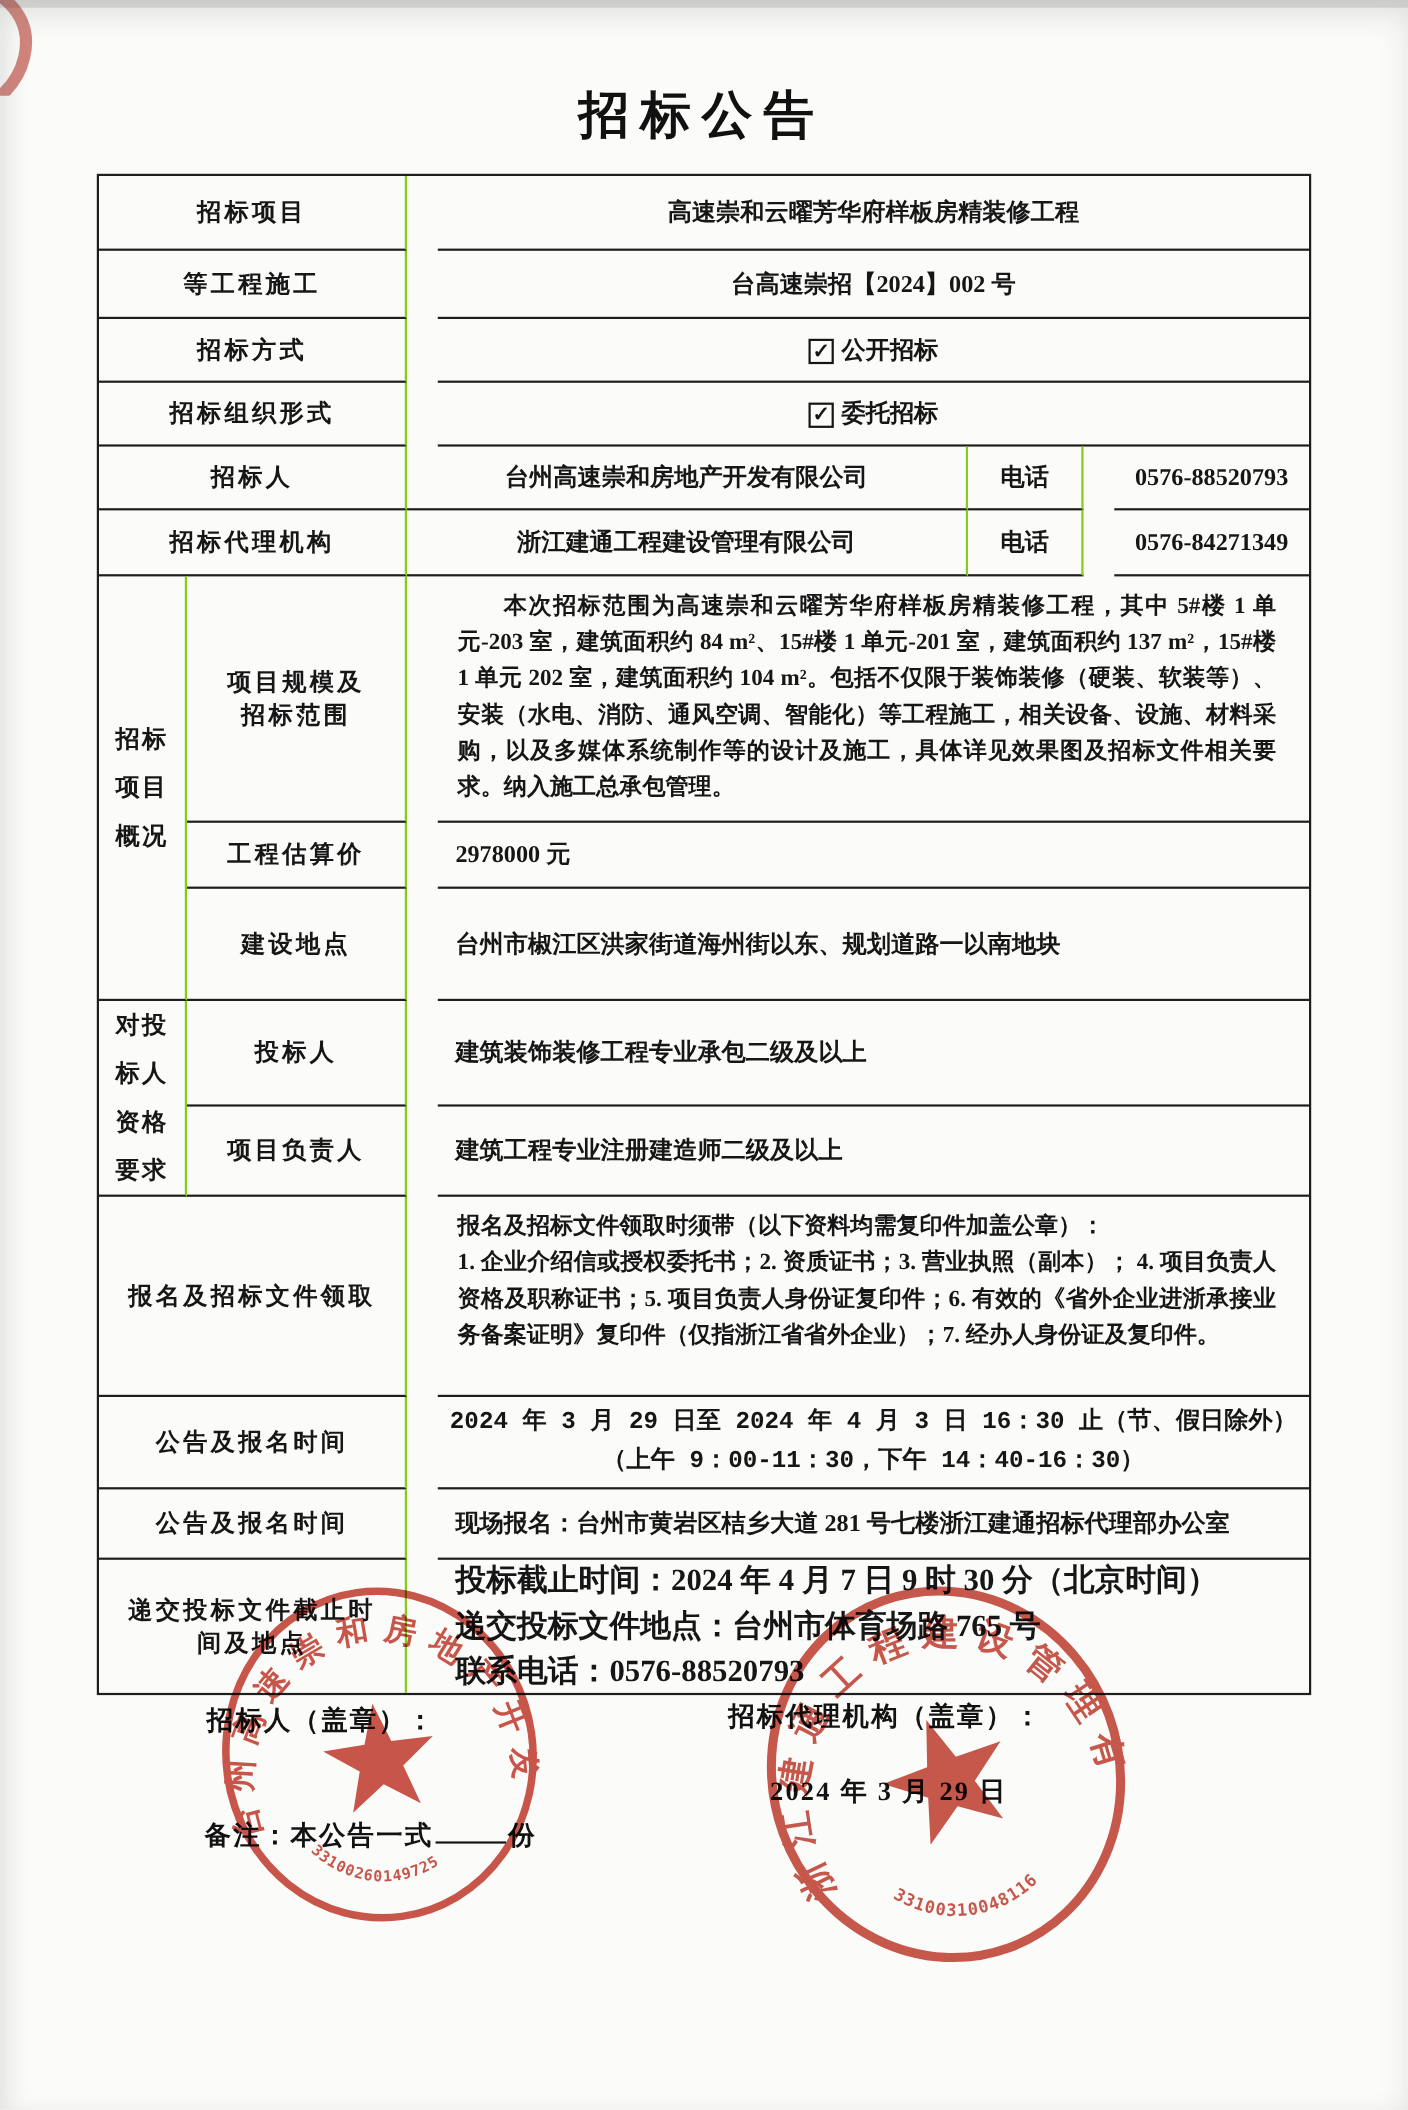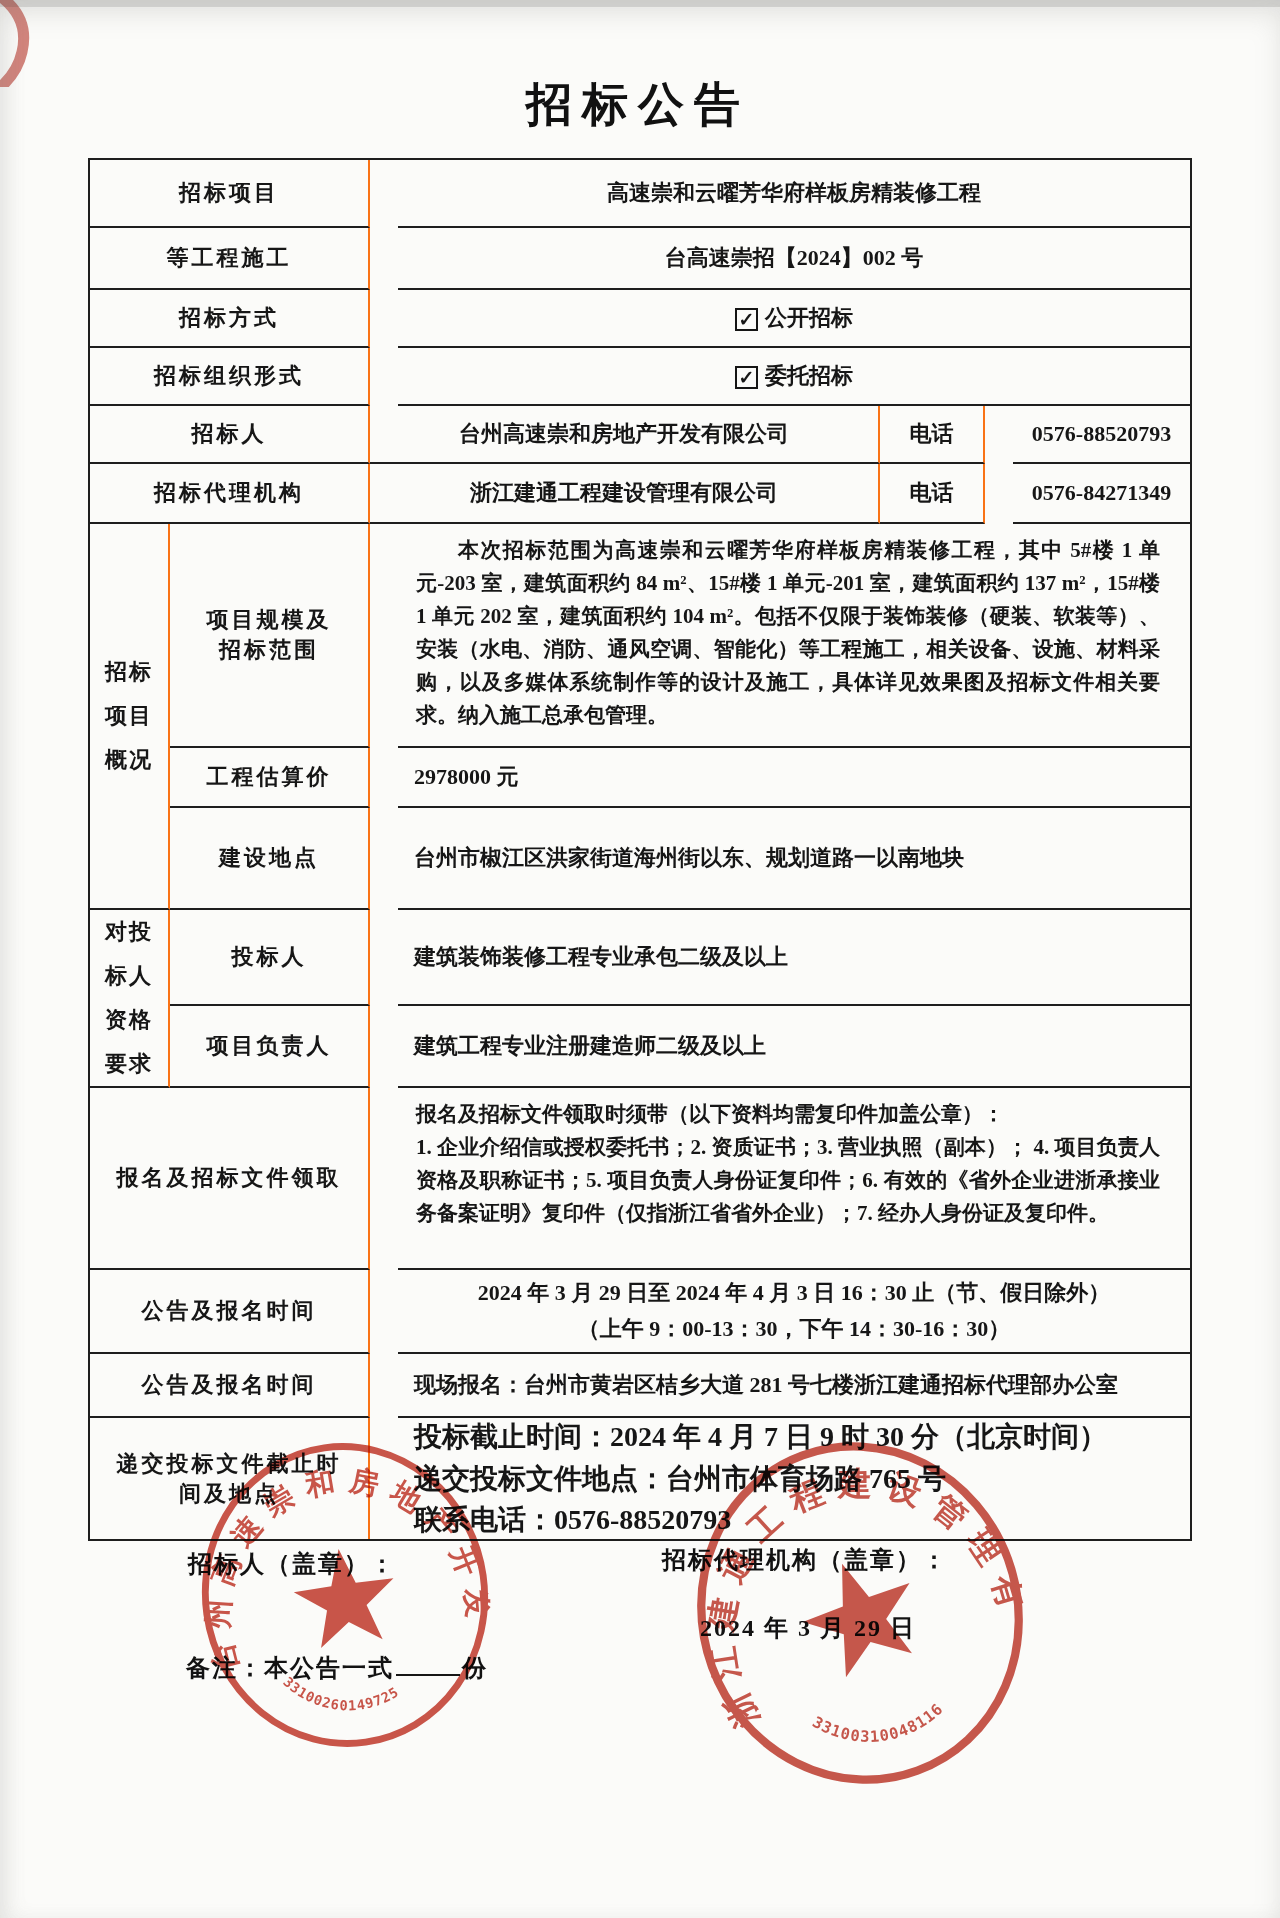--- a/index.html
+++ b/index.html
@@ -19,21 +19,21 @@
   .tbl{
     position:absolute;left:88px;top:158px;width:1100px;
     display:grid;
     grid-template-columns:80px 200px 510px 105px 205px;
     grid-template-rows:68px 62px 58px 58px 58px 60px 224px 60px 102px 96px 82px 182px 84px 64px 121px;
     border:2px solid #1e1e1e;
     box-sizing:content-box;
     background:transparent;
   }
   .cell{
-    border-right:2px solid #f97316;border-bottom:2px solid #1e1e1e;
+    border-right:2px solid #84cc16;border-bottom:2px solid #1e1e1e;
     display:flex;align-items:center;box-sizing:border-box;
     font-size:22px;font-weight:700;line-height:1.35;
   }
   .cell.last-col{border-right:none;margin-left:28px;}
   .cell.last-row{border-bottom:none;}
   .lbl{justify-content:center;text-align:center;letter-spacing:3px;}
   .ctr{justify-content:center;text-align:center;}
   .lft{justify-content:flex-start;padding:8px 16px;}
   .pre{white-space:pre-line;}
   .vgroup{justify-content:center;text-align:center;letter-spacing:2px;line-height:2.0;}
@@ -42,21 +42,21 @@
     text-align:justify;font-weight:700;
   }
   .para .indent{text-indent:2em;display:block;}
   .checkbox{
     display:inline-flex;align-items:center;justify-content:center;
     width:19px;height:19px;border:2.5px solid #151515;margin-right:7px;
     font-size:19px;font-weight:900;line-height:1;flex:0 0 auto;
     transform:translateY(1px);
   }
   .two-line{flex-direction:column;justify-content:center;gap:6px;}
-  .two-line div{width:100%;}
+  .two-line div{width:100%;font-family:Liberation Mono, monospace;}
   .sub-lines{display:block;width:100%;}
   .sub-lines div{padding:2px 16px;}
   .footer-text{position:absolute;font-size:24px;font-weight:700;letter-spacing:2px;color:#121212;}
   .blank-line{display:inline-block;width:64px;border-bottom:2.5px solid #161616;height:20px;vertical-align:baseline;margin:0 2px;}
   .stamp{position:absolute;mix-blend-mode:multiply;opacity:.85;}
   .corner-mark{position:absolute;left:-6px;top:-8px;mix-blend-mode:multiply;opacity:.6;}
 </style>
 </head>
 <body>
 
@@ -131,21 +131,21 @@
   <div class="cell last-col" style="grid-area:12/3/13/6;align-items:flex-start">
     <span class="para">
       <span>报名及招标文件领取时须带（以下资料均需复印件加盖公章）：</span><br>
       <span>1. 企业介绍信或授权委托书；2. 资质证书；3. 营业执照（副本）； 4. 项目负责人资格及职称证书；5. 项目负责人身份证复印件；6.  有效的《省外企业进浙承接业务备案证明》复印件（仅指浙江省省外企业）；7. 经办人身份证及复印件。</span>
     </span>
   </div>
 
   <div class="cell lbl" style="grid-area:13/1/14/3">公告及报名时间</div>
   <div class="cell ctr two-line last-col" style="grid-area:13/3/14/6">
     <div>2024 年 3 月 29 日至 2024 年 4 月 3 日 16：30 止（节、假日除外）</div>
-    <div>（上午 9：00-13：30，下午 14：30-16：30）</div>
+    <div>（上午 9：00-11：30，下午 14：40-16：30）</div>
   </div>
 
   <div class="cell lbl" style="grid-area:14/1/15/3">公告及报名时间</div>
   <div class="cell lft last-col" style="grid-area:14/3/15/6">现场报名：台州市黄岩区桔乡大道 281 号七楼浙江建通招标代理部办公室</div>
 
   <div class="cell lbl pre last-row" style="grid-area:15/1/16/3">递交投标文件截止时
 间及地点</div>
   <div class="cell last-col last-row" style="grid-area:15/3/16/6;align-items:center">
     <span class="sub-lines" style="font-weight:700;font-size:28px;">
       <div>投标截止时间：2024 年 4 月 7 日 9 时 30 分（北京时间）</div>

